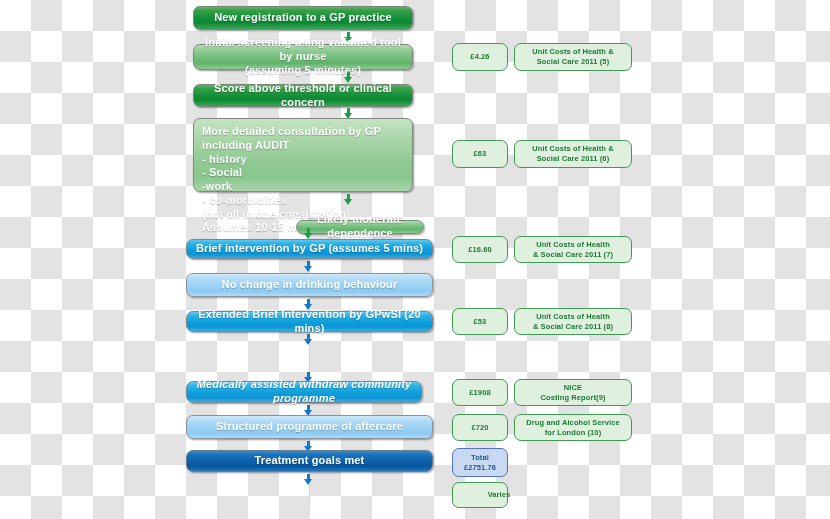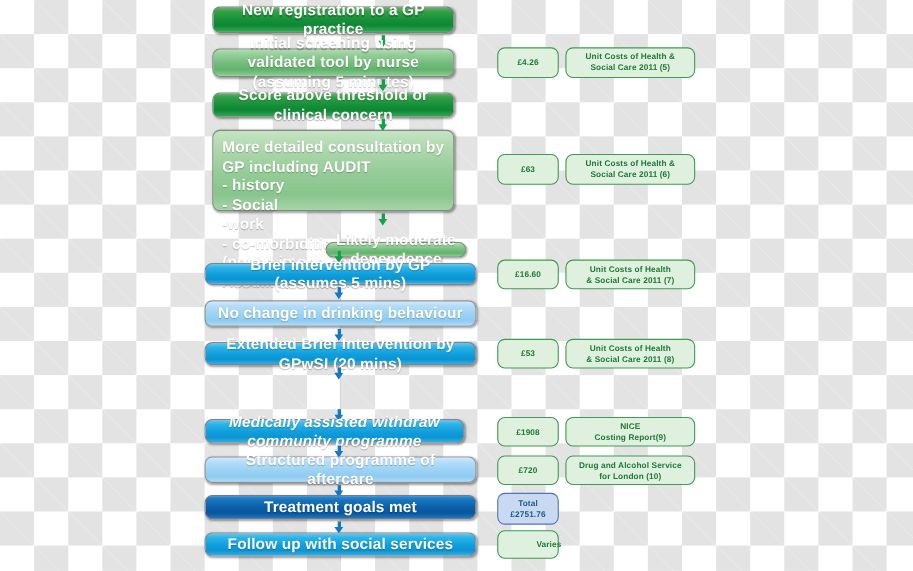--- a/index.html
+++ b/index.html
@@ -30,21 +30,21 @@
   .node {
     position: absolute;
     box-sizing: border-box;
     border-radius: 7px;
     display: flex;
     align-items: center;
     justify-content: center;
     text-align: center;
     color: #ffffff;
     font-weight: bold;
-    font-size: 14px;
+    font-size: 11px;
     line-height: 1.25;
     letter-spacing: 0.15px;
     border: 1px solid #7d8a7d;
     box-shadow: 1px 1px 2px rgba(0,0,0,0.38);
     padding: 2px 6px;
     text-shadow: 0 1px 1px rgba(0,0,0,0.25);
   }
 
   
   .g-dark {
@@ -240,21 +240,20 @@
       <div class="head"></div>
   </div>
 
   <div class="node b-deep" style="left:186px; top:450px; width:247px; height:22px;">Treatment goals met</div>
 
   <div class="arrow blue" style="left:304px; top:474px;">
     <div class="stem"></div>
       <div class="head"></div>
   </div>
 
-  <div class="node b-mid" style="left:186px; top:484px; width:247px; height:22px;">Follow up with social services</div>
 
   <div class="pill pill-green" style="left:452px; top:43px; width:56px; height:28px;">£4.26</div>
 
   <div class="pill pill-green" style="left:452px; top:140px; width:56px; height:28px;">£63</div>
 
   <div class="pill pill-green" style="left:452px; top:236px; width:56px; height:27px;">£16.60</div>
 
   <div class="pill pill-green" style="left:452px; top:308px; width:56px; height:27px;">£53</div>
 
   <div class="pill pill-green" style="left:452px; top:379px; width:56px; height:27px;">£1908</div>

